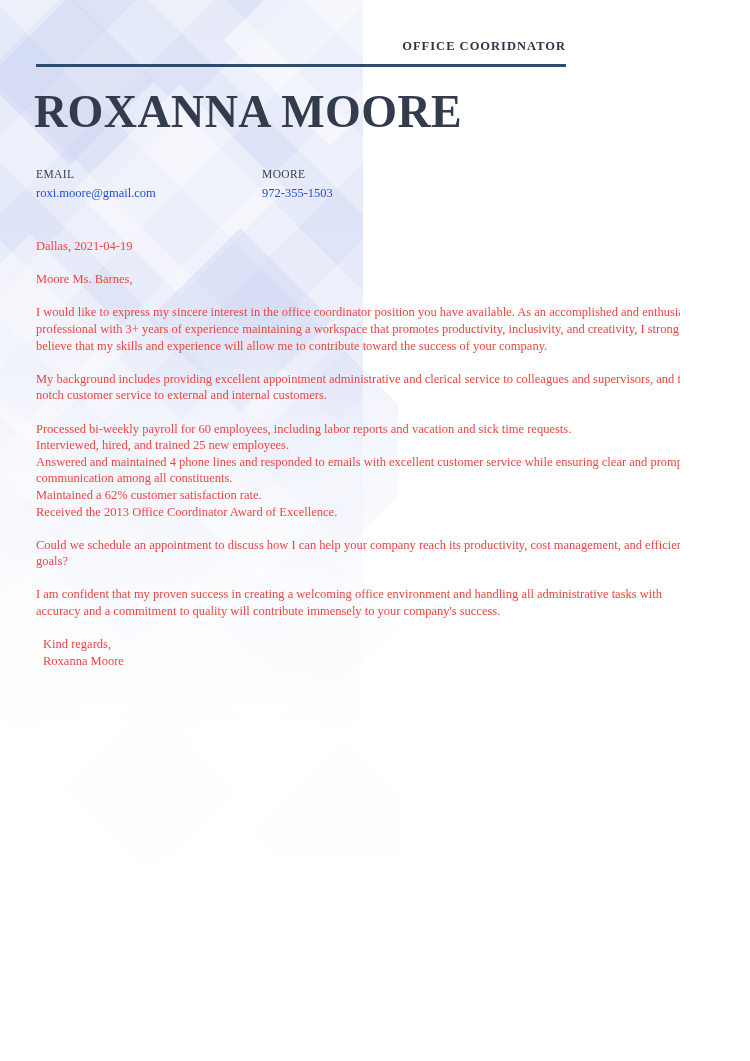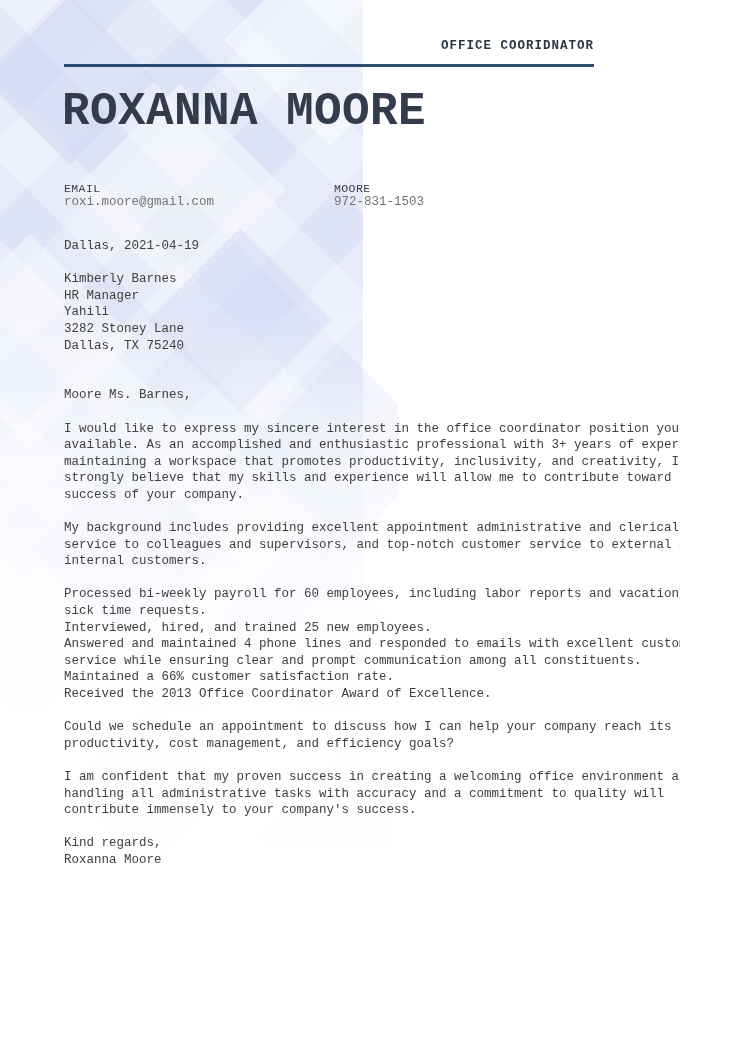--- a/index.html
+++ b/index.html
@@ -1,23 +1,22 @@
 <!DOCTYPE html>
 <html><head>
 <meta charset="utf-8">
 <style>
   * { margin:0; padding:0; box-sizing:border-box; }
   html,body { background:#ffffff; }
   .page {
     position:relative;
     width:680px; height:1061px;
     background:#ffffff;
-    font-family:Liberation Mono, monospace;
+    font-family:Liberation Serif, serif;
     overflow:hidden;
-    padding-left:28px;
   }
 
   
   .decor { position:absolute; left:0; top:0; width:398px; height:940px; overflow:hidden; z-index:0; }
   .decor-base {
     position:absolute; left:0; top:0; width:363px; height:940px;
     background-image:
       repeating-linear-gradient(45deg,  rgba(255,255,255,0.30) 0 55px, rgba(255,255,255,0) 55px 110px),
       repeating-linear-gradient(-45deg, rgba(255,255,255,0.25) 0 55px, rgba(255,255,255,0) 55px 110px),
       linear-gradient(180deg, #dde3f6 0%, #dfe4f7 38%, rgba(228,234,249,0.70) 58%, rgba(240,244,252,0.35) 76%, rgba(255,255,255,0) 96%);
@@ -51,33 +50,33 @@
   .header-rule {
     position:absolute; left:36px; top:64px; width:530px; height:3px;
     background:#2e4c70;
   }
   .name {
     position:absolute; left:34px; top:89px;
     font-size:46px; line-height:1; font-weight:700; letter-spacing:0.4px;
     color:#333c4c;
   }
 
-  .contact { position:absolute; left:36px; top:182px; display:flex;gap:44px; }
+  .contact { position:absolute; left:36px; top:168px; display:flex; }
   .contact-col-email { width:226px; }
   .contact-label { font-size:11.5px; color:#39424f; letter-spacing:0.4px; }
-  .contact-value { font-size:12.5px; color:#737373; }
+  .contact-value { font-size:12.5px; color:#1d4ed8; margin-top:6px; }
 
   .letter {
     position:absolute; left:36px; top:238px; width:672px;
-    font-size:12.5px; line-height:16.6px; color:#404040;
+    font-size:12.5px; line-height:16.6px; color:#ef4444;
   }
   .letter p { margin:0 0 16.6px 0; }
   .recipient { margin-bottom:33.2px; }
   .accomplishments { margin-bottom:16.6px; }
-  .signoff-block { margin:0; }
+  .signoff-block { margin:7px; }
 </style>
 </head>
 <body>
 
 <div class="page">
 
   <div class="decor">
     <div class="decor-base"></div>
     <div class="dm dm1"></div>
     <div class="dm dm2"></div>
@@ -98,47 +97,40 @@
     <div class="header-rule"></div>
     <h1 class="name">ROXANNA MOORE</h1>
 
     <div class="contact">
       <div class="contact-col-email">
         <div class="contact-label">EMAIL</div>
         <div class="contact-value">roxi.moore@gmail.com</div>
       </div>
       <div class="contact-col-phone">
         <div class="contact-label">MOORE</div>
-        <div class="contact-value">972-831-1503</div>
+        <div class="contact-value">972-355-1503</div>
       </div>
     </div>
 
     <div class="letter">
       <p>Dallas, 2021-04-19</p>
 
-      <div class="recipient">
-        <div>Kimberly Barnes</div>
-        <div>HR Manager</div>
-        <div>Yahili</div>
-        <div>3282 Stoney Lane</div>
-        <div>Dallas, TX 75240</div>
-      </div>
 
       <p>Moore Ms. Barnes,</p>
 
       <p>I would like to express my sincere interest in the office coordinator position you have available. As an accomplished and enthusiastic professional with 3+ years of experience maintaining a workspace that promotes productivity, inclusivity, and creativity, I strongly believe that my skills and experience will allow me to contribute toward the success of your company.</p>
 
       <p>My background includes providing excellent appointment administrative and clerical service to colleagues and supervisors, and top-notch customer service to external and internal customers.</p>
 
 
       <div class="accomplishments">
         <div>Processed bi-weekly payroll for 60 employees, including labor reports and vacation and sick time requests.</div>
         <div>Interviewed, hired, and trained 25 new employees.</div>
         <div>Answered and maintained 4 phone lines and responded to emails with excellent customer service while ensuring clear and prompt communication among all constituents.</div>
-        <div>Maintained a 66% customer satisfaction rate.</div>
+        <div>Maintained a 62% customer satisfaction rate.</div>
         <div>Received the 2013 Office Coordinator Award of Excellence.</div>
       </div>
 
       <p>Could we schedule an appointment to discuss how I can help your company reach its productivity, cost management, and efficiency goals?</p>
 
       <p>I am confident that my proven success in creating a welcoming office environment and handling all administrative tasks with accuracy and a commitment to quality will contribute immensely to your company's success.</p>
 
       <div class="signoff-block">
         <div>Kind regards,</div>
         <div>Roxanna Moore</div>

